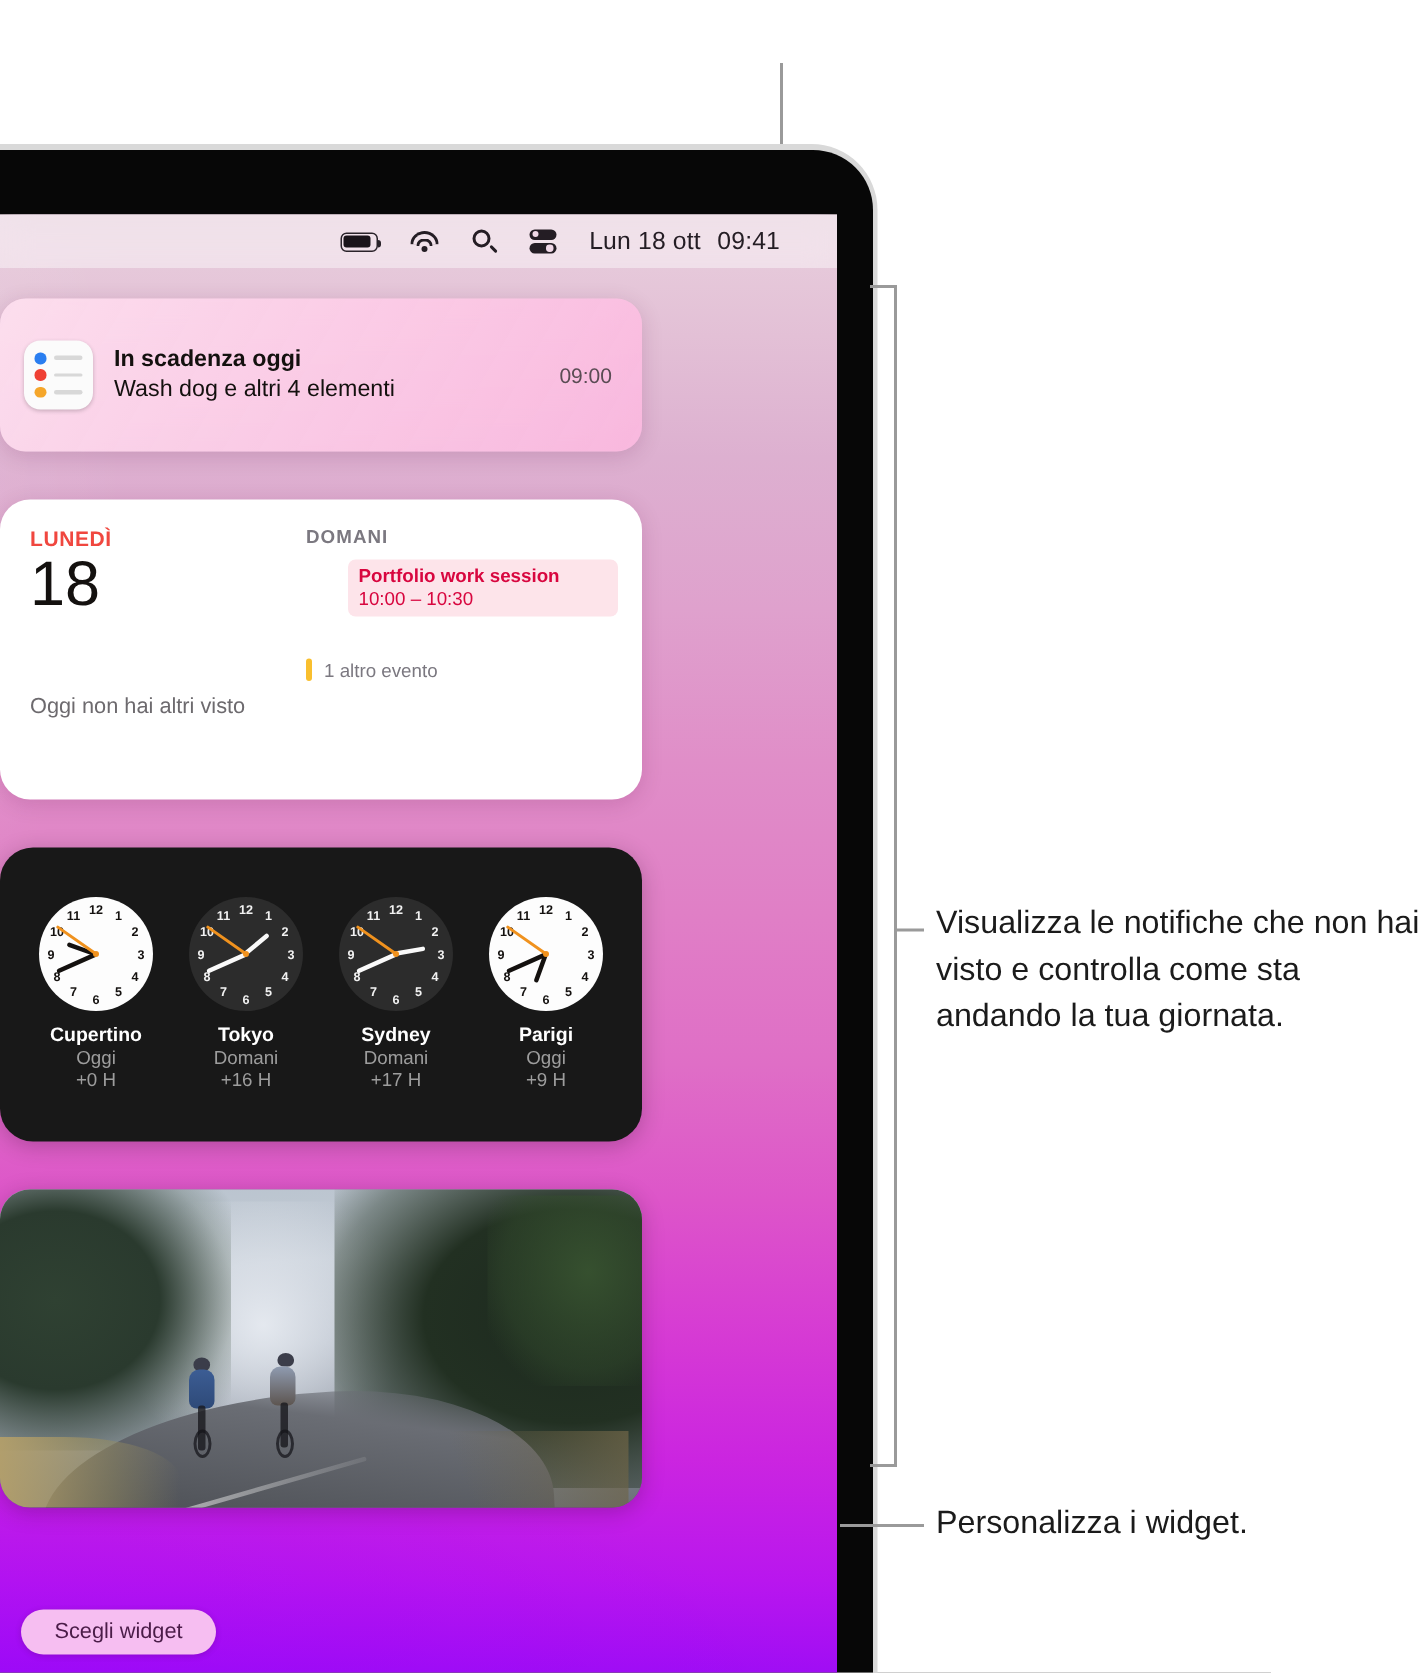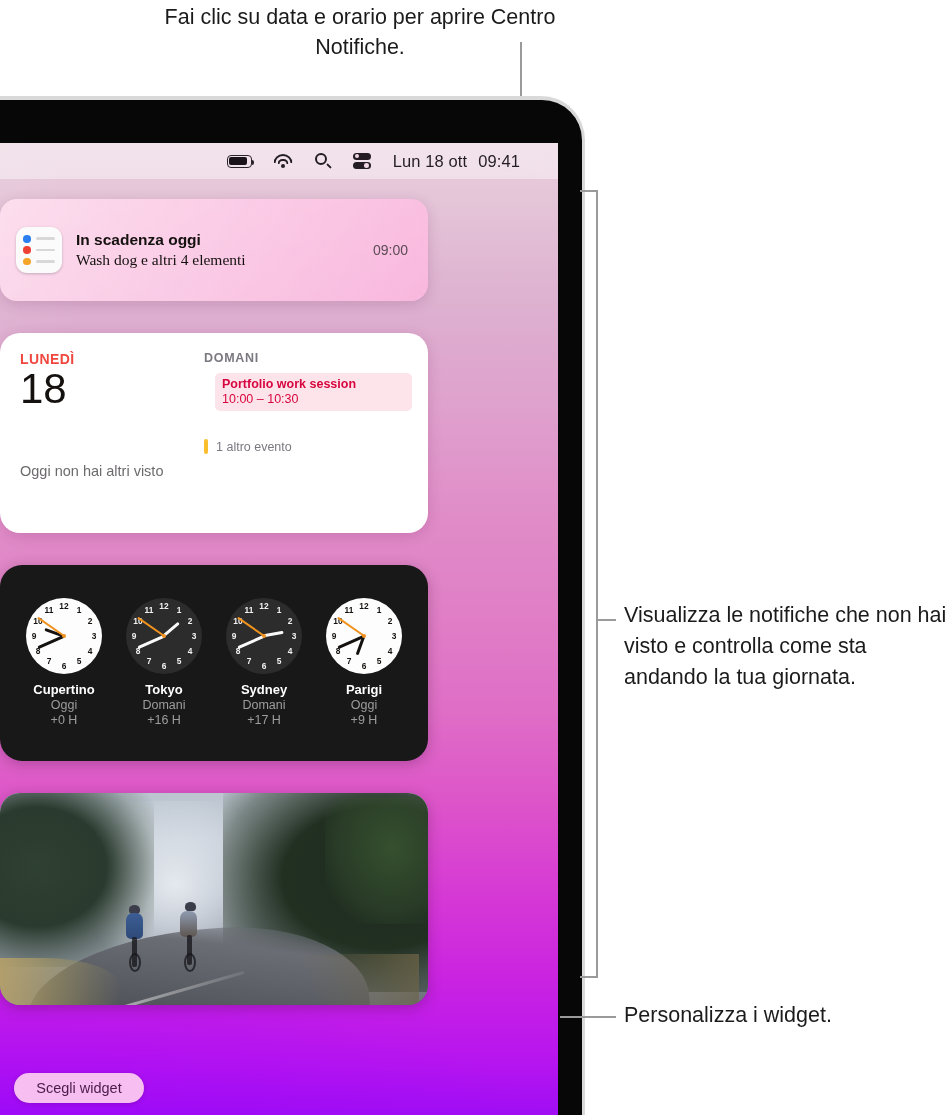--- a/index.html
+++ b/index.html
@@ -119,36 +119,36 @@
   .rem-icon {
     width: 46px; height: 46px; border-radius: 11px; background: #fbfbfb;
     box-shadow: 0 1px 3px rgba(0,0,0,0.22); padding: 8px 7px;
     display:flex; flex-direction:column; justify-content:space-between;
   }
   .rem-row { display:flex; align-items:center; gap:5px; }
   .rem-dot { width:7.5px; height:7.5px; border-radius:50%; }
   .rem-line { flex:1; height:2.6px; background:#d8d8d8; border-radius:2px; }
   .notif-text { flex:1; display:flex; flex-direction:column; gap:2px; }
   .notif-title { font-size:15.5px; font-weight:700; color:#14110f; }
-  .notif-sub { font-size:15.5px; color:#14110f;font-family:Liberation Serif, serif; }
+  .notif-sub { font-size:15.5px; color:#14110f; }
   .notif-time { font-size:14px; color:#5a4c54; }
 
   
   .w-cal {
     height: 200px; border-radius: 20px; background:#ffffff;
     box-shadow: 0 3px 14px rgba(90,10,60,0.16);
     display:flex; padding: 18px 16px 14px 20px; gap: 6px;
   }
   .cal-left { width: 178px; position:relative; }
   .cal-dow { font-size: 14px; font-weight:600; color:#f0473f; letter-spacing:0.4px; }
   .cal-day { font-size: 42px; font-weight: 300; color: #14110f; line-height: 48px; margin-top:-2px; }
   .cal-note { position:absolute; bottom: 40px; left:0; font-size:14.5px; color:#6d6a6e; }
   .cal-right { flex:1; display:flex; flex-direction:column; gap:5px; }
   .cal-head { font-size: 12.5px; font-weight:600; color:#7b7880; letter-spacing:0.7px; margin-bottom:3px; }
-  .ev { display:flex; gap:7px; align-items:flex-end; }
+  .ev { display:flex; gap:24px; align-items:flex-end; }
   .ev-bar { width:4px; border-radius:2px; background:#f5124b; flex:none; }
   .ev-body { flex:1; background:#fde4ea; border-radius:5px; padding:4px 7px 5px 7px; }
   .ev-title { font-size:12.5px; font-weight:700; color:#d8063f; white-space:nowrap; overflow:hidden; text-overflow:ellipsis; }
   .ev-time { font-size:12.5px; color:#d8063f; margin-top:1px; }
   .ev-more { display:flex; gap:8px; align-items:center; margin-top:18px; }
   .ev-more .ev-bar { height:15px; background:#f9bf2e; }
   .ev-more span { font-size:12.5px; color:#7b7880; }
 
   
   .w-clock {
@@ -221,21 +221,20 @@
   .ann-right { left: 624px; top: 600px; width: 330px; }
   .ann-bottom { left: 624px; top: 1000px; width: 330px; }
   .bracket-v { position:absolute; background:#9a9a9a; width:2px; }
   .bracket-h { position:absolute; background:#9a9a9a; height:2px; }
 </style>
 </head>
 <body>
 
 <div id="root">
 
-  <div class="top-callout">Fai clic su data e orario per aprire Centro Notifiche.</div>
   <div class="callout-line-vert" style="left:520px; top:42px; width:2px; height:148px;"></div>
 
   <div class="laptop-outer"></div>
   <div class="laptop-bezel"></div>
 
   <div class="screen">
 
     <div class="menubar">
       <div class="mb-icon">
         <div class="bat-body">

